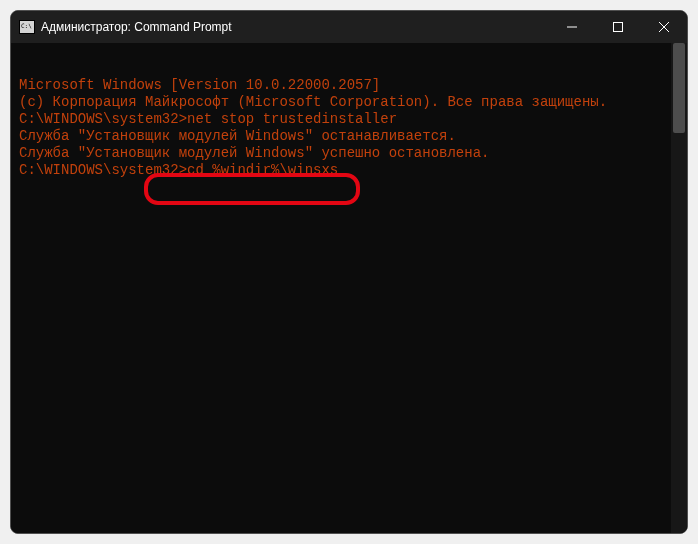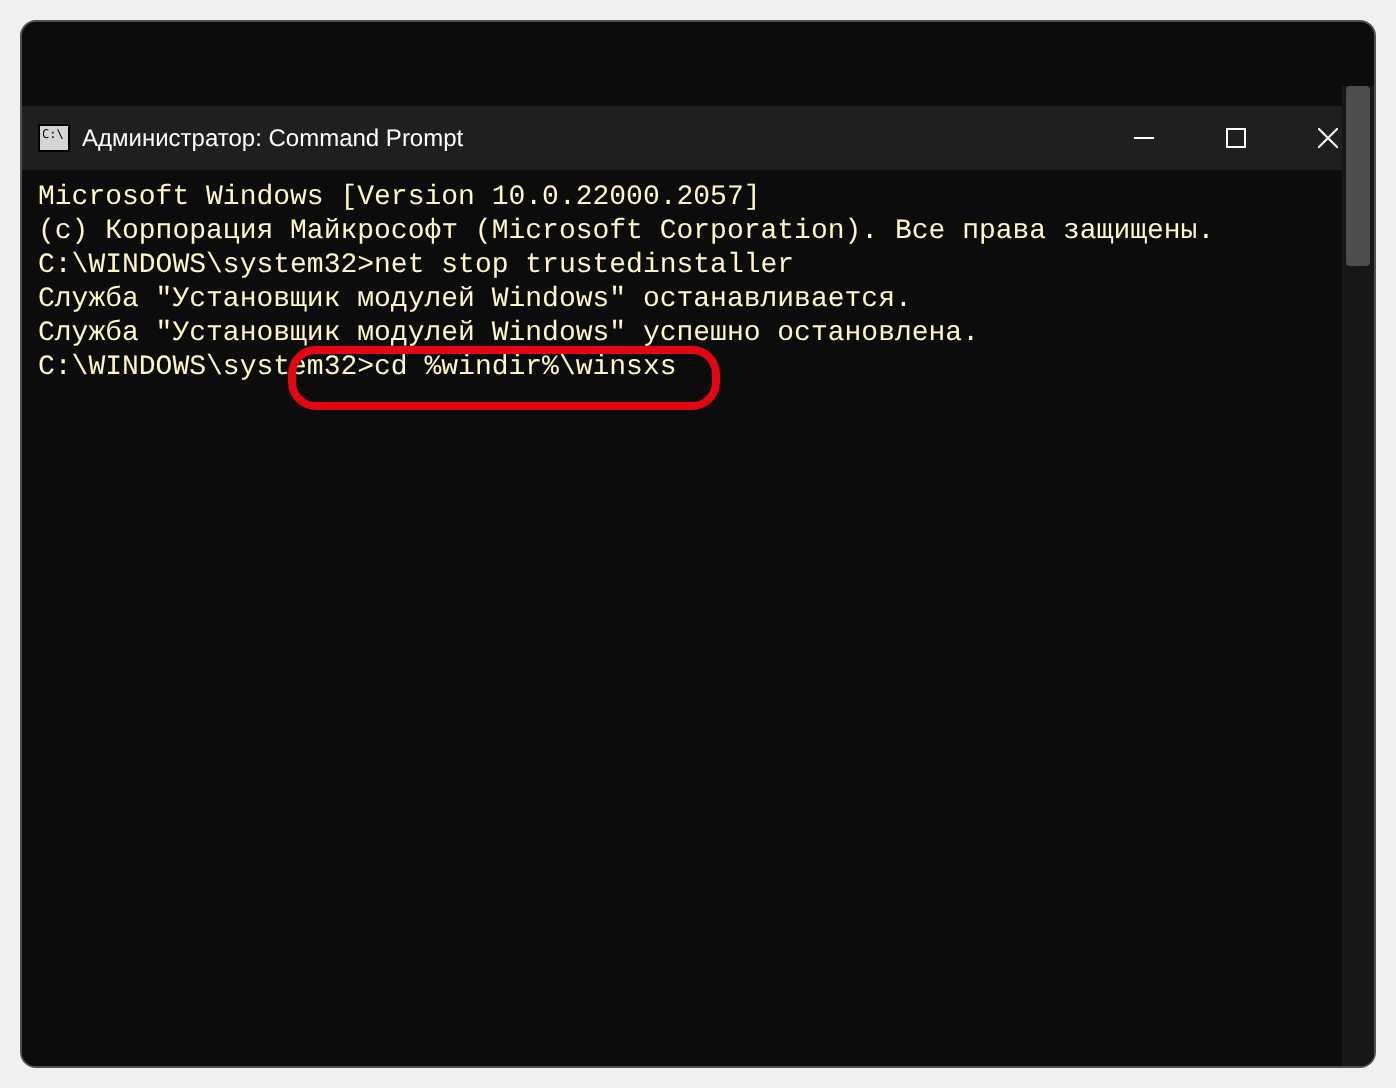--- a/index.html
+++ b/index.html
@@ -22,21 +22,20 @@
     display: flex;
     flex-direction: column;
   }
   .titlebar {
     height: 32px;
     background: #1f1f1f;
     display: flex;
     align-items: center;
     padding-left: 8px;
     flex-shrink: 0;
-    margin-top: 42px;
   }
   .title-icon {
     width: 16px;
     height: 14px;
     background: #d4d4d4;
     border: 1px solid #000;
     margin-right: 6px;
     position: relative;
     display: inline-block;
   }
@@ -67,27 +66,28 @@
     align-items: center;
     justify-content: center;
     color: #ffffff;
     cursor: pointer;
   }
   .ctrl-btn svg { width: 10px; height: 10px; stroke: #fff; stroke-width: 1; fill: none; }
   .terminal {
     flex: 1;
     background: #0c0c0c;
     padding: 6px 8px;
-    color: #fef9c3;
+    color: #c2410c;
     font-size: 14px;
     line-height: 17px;
     font-family: Consolas, "Courier New", monospace;
     white-space: pre;
     position: relative;
     overflow: hidden;
+    margin-top: 28px;
   }
   .scrollbar-track {
     position: absolute;
     top: 32px;
     right: 0;
     width: 16px;
     bottom: 0;
     background: #171717;
   }
   .scrollbar-thumb {

